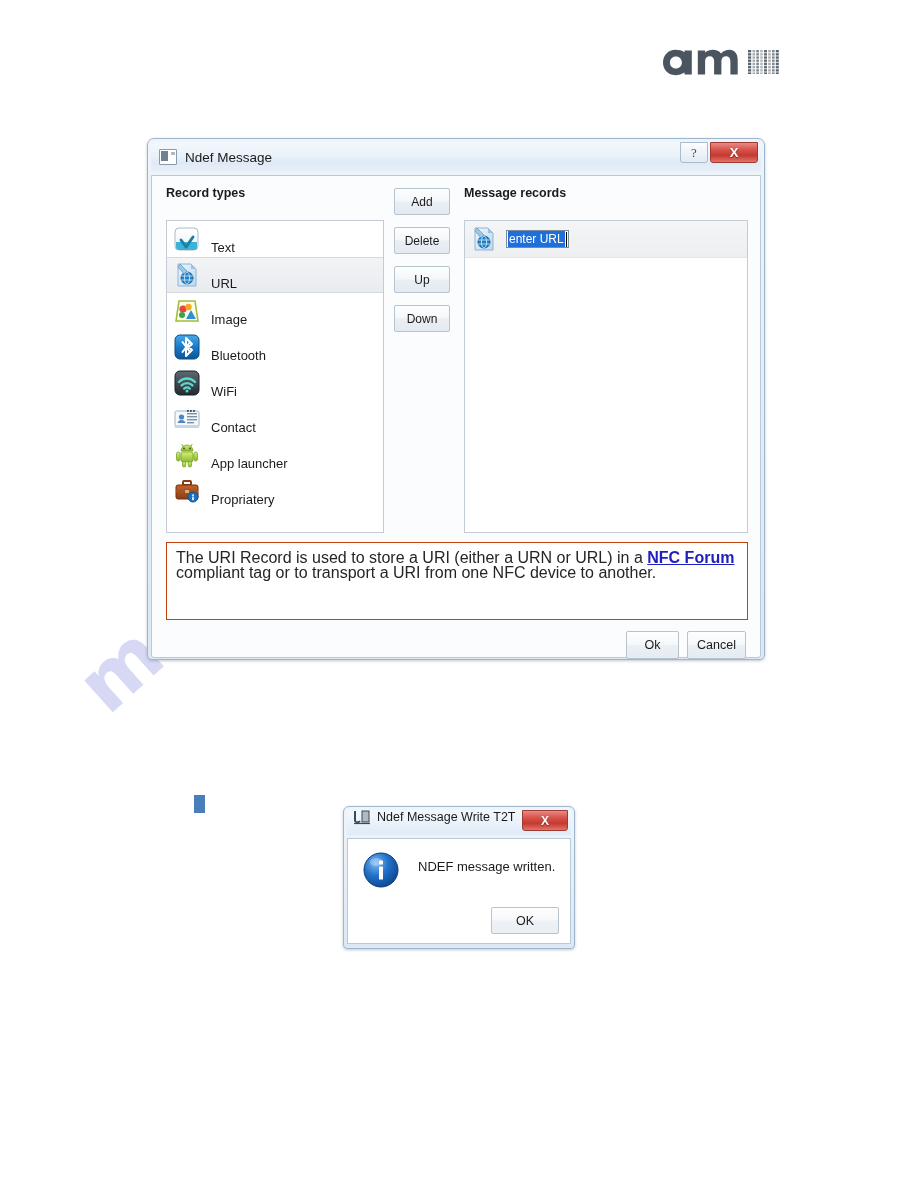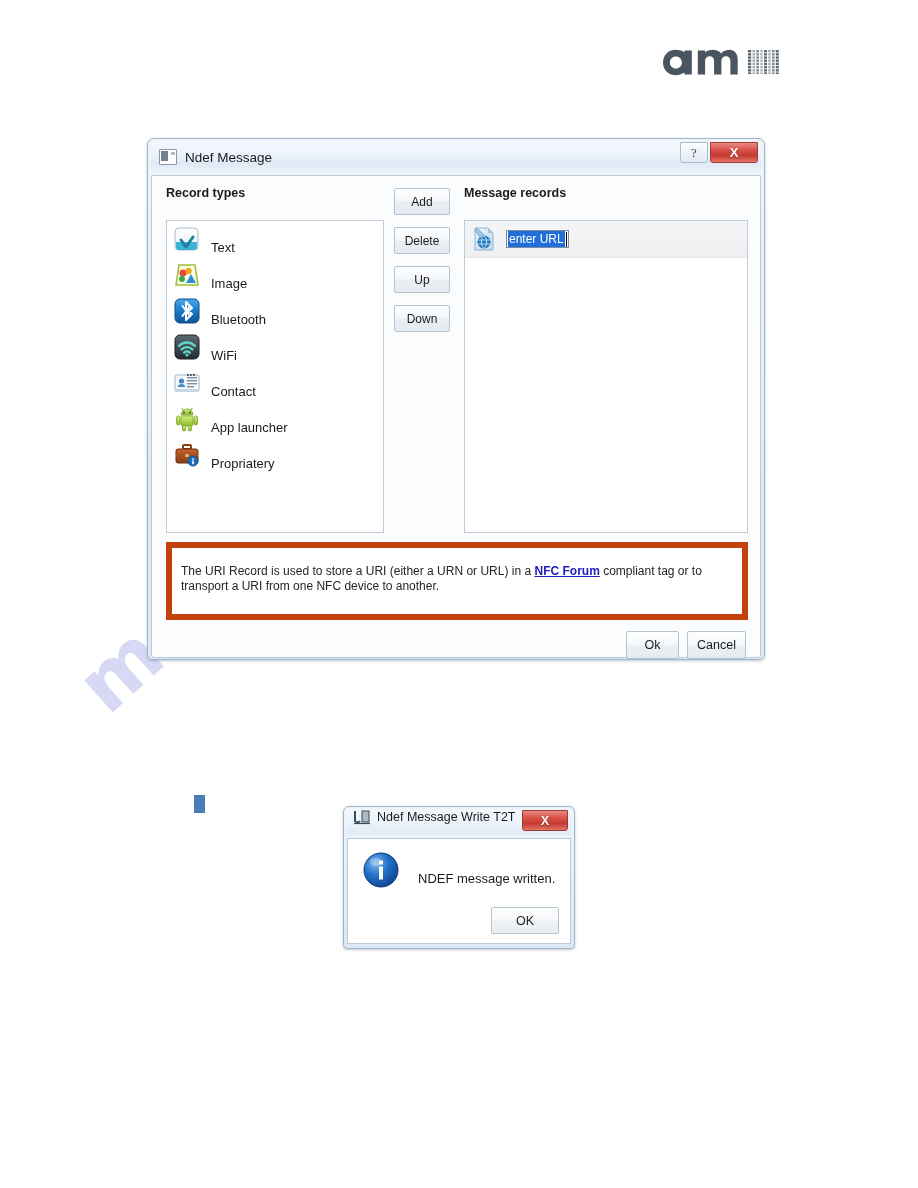--- a/index.html
+++ b/index.html
@@ -267,24 +267,24 @@
     width: 1px;
     height: 15px;
     background: #000000;
     margin-left: 1px;
   }
 
   #desc-box {
     margin-top: 9px;
     height: 78px;
     background: #ffffff;
-    border: 6px solid #c2410c;
-    box-sizing: border-box;
-    padding: 16px 9px;
-    font-size: 12px;
+    border: 1px solid #c2410c;
+    box-sizing: border-box;
+    padding: 7px 9px;
+    font-size: 16px;
     line-height: 15px;
     color: #252525;
   }
   #desc-box a {
     color: #2020c0;
     text-decoration: underline;
     font-weight: bold;
   }
 
   #footer-btns {
@@ -388,21 +388,21 @@
   }
   #info-icon {
     width: 38px; height: 38px;
     flex: none;
     margin-left: 4px;
   }
   #write-message {
     font-size: 13px;
     color: #1b1b1b;
     margin-left: 18px;
-    margin-top: 20px;
+    margin-top: 8px;
   }
   #write-ok {
     position: absolute;
     right: 11px;
     bottom: 9px;
     width: 66px;
     height: 25px;
     background: linear-gradient(to bottom, #fdfefe 0%, #f6f8fa 48%, #eef2f6 52%, #e8eef4 100%);
     border: 1px solid #b7c3cd;
     border-radius: 2px;
@@ -483,20 +483,39 @@
                   </linearGradient>
                 </defs>
                 <rect x="2" y="3" width="23" height="22" rx="4" fill="url(#gtxt)" stroke="#a9bcc7"></rect>
                 <path d="M3 17 h21 v5 a3 3 0 0 1 -3 3 H6 a3 3 0 0 1 -3 -3 z" fill="#3ab3d6"></path>
                 <path d="M8 15 l5 7 l7 -10" fill="none" stroke="#1f7fa0" stroke-width="3" stroke-linecap="round" stroke-linejoin="round"></path>
               </svg>
             </span>
             <span class="rt-label">Text</span>
           </div>
 
+          <div class="rt-item selected">
+            <span class="rt-icon">
+              <svg width="28" height="28" viewBox="0 0 28 28">
+                <defs>
+                  <linearGradient id="gurl" x1="0" y1="0" x2="1" y2="1">
+                    <stop offset="0" stop-color="#eef6fd"></stop>
+                      <stop offset="1" stop-color="#bcd8f0"></stop>
+                  </linearGradient>
+                </defs>
+                <path d="M5 3 h13 l5 5 v17 H5 z" fill="url(#gurl)" stroke="#8fb4d4"></path>
+                <path d="M18 3 l5 5 h-5 z" fill="#9fc3e0"></path>
+                <circle cx="14" cy="17" r="6" fill="#1e7fc4" stroke="#0f5f9a"></circle>
+                <ellipse cx="14" cy="17" rx="2.6" ry="6" fill="none" stroke="#cfe6f8" stroke-width="0.9"></ellipse>
+                <path d="M8.2 15 h11.6 M8.2 19 h11.6" stroke="#cfe6f8" stroke-width="0.9" fill="none"></path>
+                <path d="M7 3 l7 7 l-3 3 l-6 -7 z" fill="#9ec7e6" stroke="#6d9cc0" stroke-width="0.8"></path>
+              </svg>
+            </span>
+            <span class="rt-label">URL</span>
+          </div>
 
           <div class="rt-item">
             <span class="rt-icon">
               <svg width="28" height="28" viewBox="0 0 28 28">
                 <path d="M6 4 h16 l3 20 H3 z" fill="#fbfde8" stroke="#9fbf3a" stroke-width="1.6"></path>
                 <circle cx="10" cy="12" r="3.6" fill="#e8453c"></circle>
                 <circle cx="15.5" cy="10" r="3.2" fill="#f5a623"></circle>
                 <path d="M13 22 l5 -9 l5 9 z" fill="#2f8fd6"></path>
                 <circle cx="9" cy="18" r="3" fill="#37a84a"></circle>
               </svg>

